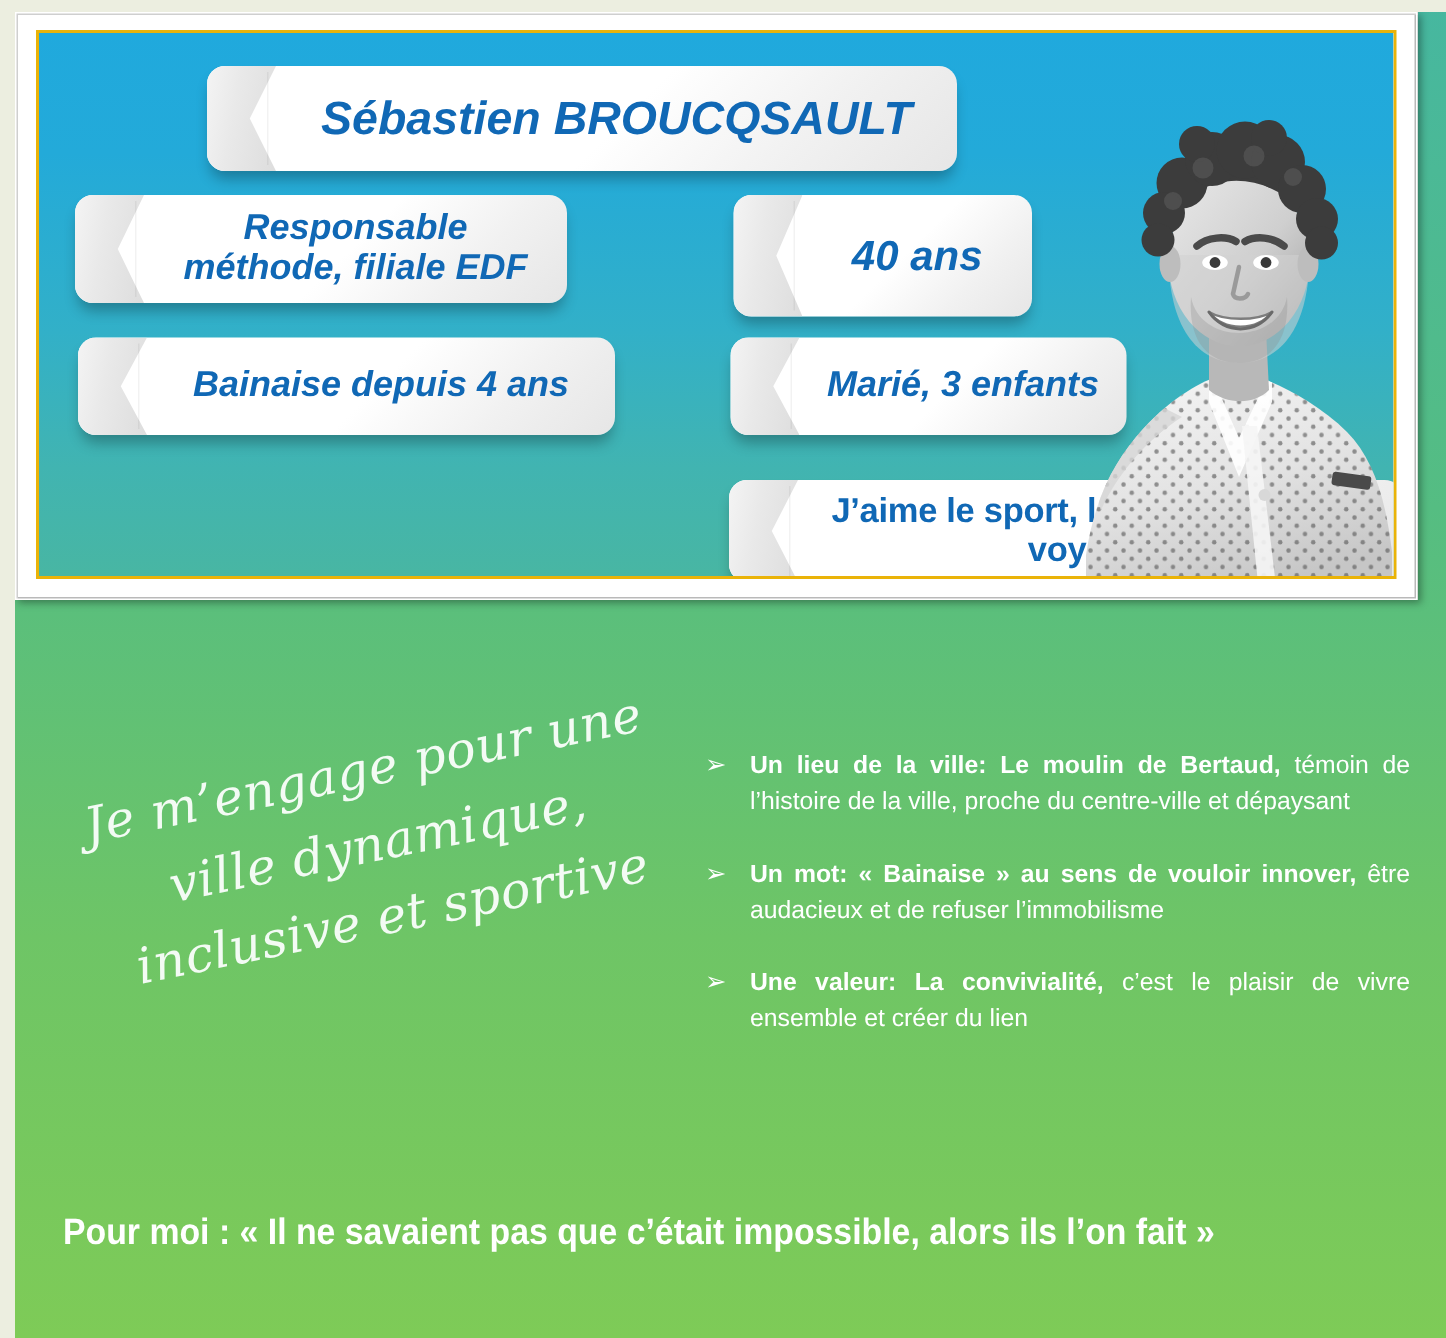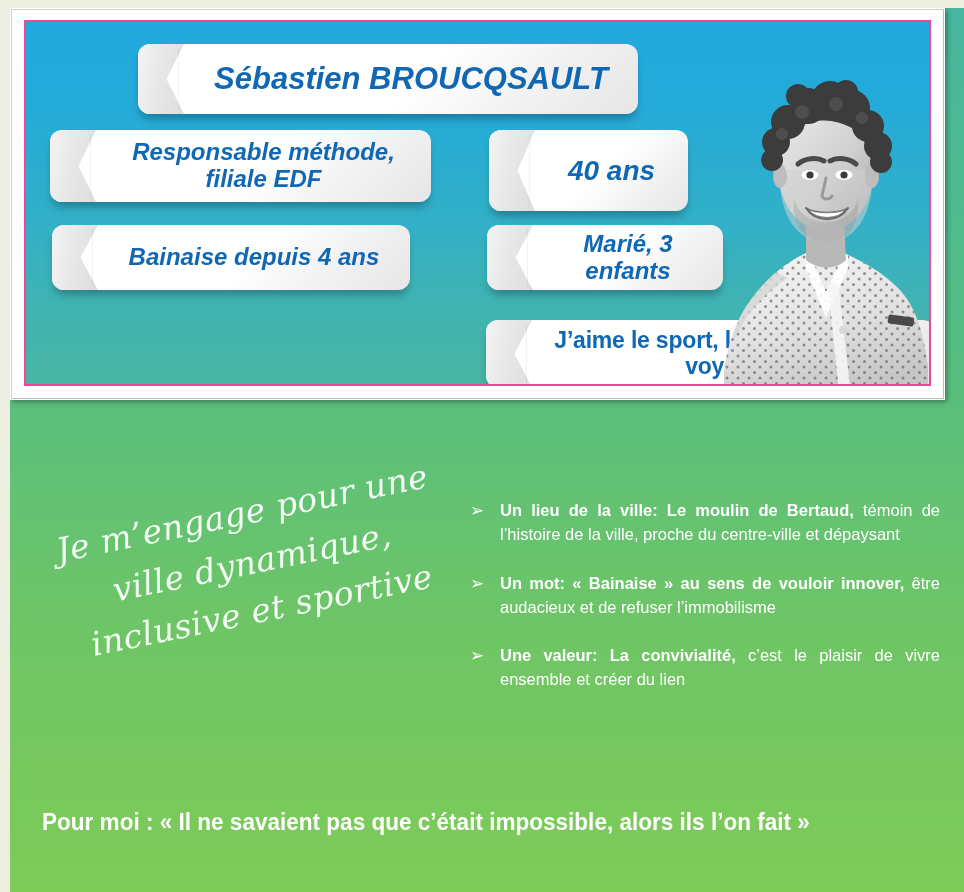--- a/index.html
+++ b/index.html
@@ -23,21 +23,21 @@
     background:#ffffff;
     box-shadow:
       inset 0 0 0 1px #ffffff,
       inset 2px 2px 0 0 #cfcfcf,
       inset -2px -2px 0 0 #b9b9b9,
       2px 2px 5px rgba(0,0,0,.35);
     padding:0;box-sizing:border-box;
   }
   .frame-inner{
     position:absolute;left:14px;top:12px;right:14px;bottom:14px;
-    border:2px solid #ec4899;
+    border:2px solid #eab308;
     box-sizing:border-box;
     overflow:hidden;
   }
   .frame-fill{
     position:absolute;inset:0;
     background:linear-gradient(180deg,#20a9dd 0%,#23aad9 22%,#32b0c8 55%,#41b4b1 80%,#48b6a3 100%);
   }
 
   
   .banner{
@@ -62,24 +62,24 @@
     content:"";position:absolute;left:40px;top:4px;bottom:4px;width:1px;
     background:rgba(0,0,0,.05);
   }
   .banner .txt{position:relative;z-index:2;display:block;line-height:1.12;}
 
   .b-italic .txt{font-style:italic;font-weight:bold;}
   .b-upright .txt{font-style:normal;font-weight:bold;letter-spacing:-.2px;}
 
   
   #b-name   {left:112px; top:22px;  width:500px;height:70px;  font-size:31px;}
-  #b-job    {left:24px;  top:108px; width:381px;height:72px;  font-size:24px;}
+  #b-job    {left:24px;  top:108px; width:328px;height:72px;  font-size:24px;}
   #b-age    {left:463px; top:108px; width:199px;height:81px;  font-size:28px;}
   #b-city   {left:26px;  top:203px; width:358px;height:65px;  font-size:24px;}
-  #b-family {left:461px; top:203px; width:236px;height:65px;  font-size:24px;}
+  #b-family {left:461px; top:203px; width:264px;height:65px;  font-size:24px;}
   #b-quartier{left:31px; top:292px; width:371px;height:72px;  font-size:23px;}
   #b-hobby  {left:460px; top:298px; width:449px;height:68px;  font-size:23px; padding-left:56px;}
 
   .spell{
     text-decoration:underline wavy #e0483c;
     text-decoration-skip-ink:none;
     text-underline-offset:2px;
   }
 
   

